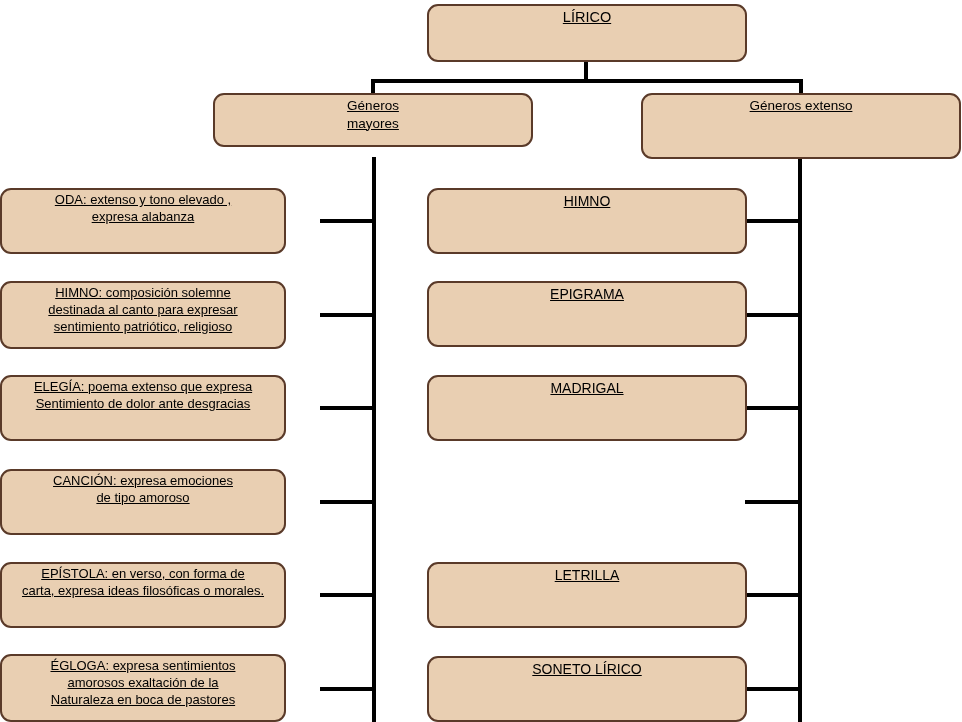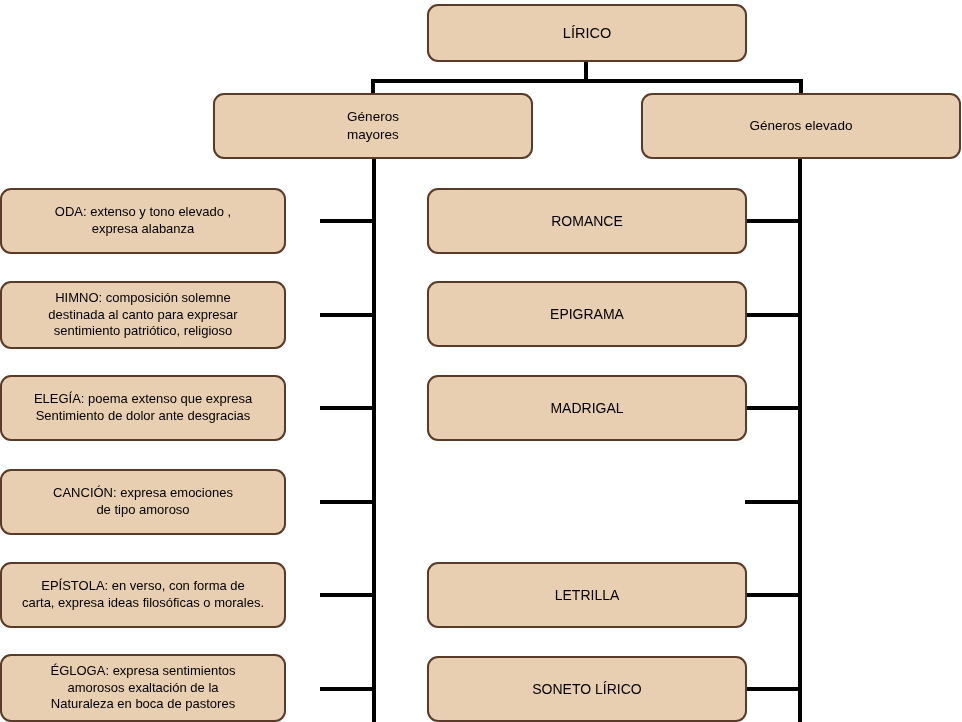--- a/index.html
+++ b/index.html
@@ -15,40 +15,41 @@
     overflow: hidden;
     font-family: "Liberation Sans", sans-serif;
   }
   .node {
     position: absolute;
     box-sizing: border-box;
     background: #e9cfb2;
     border: 2px solid #5a3a29;
     border-radius: 11px;
     display: flex;
-    align-items: center;
+    align-items: flex-start;
     justify-content: center;
     text-align: center;
     color: #000000;
     line-height: 1.30;
     z-index: 3;
     padding: 2px 6px;
+    text-decoration: underline;
   }
   .node .txt {
     display: block;
     white-space: pre-line;
   }
   
   #node-root {
     left: 427px;  top: 4px;  width: 320px;  height: 58px;
     font-size: 14.5px;
   }
   
   #node-mayores {
-    left: 213px;  top: 93px;  width: 320px;  height: 66px;
+    left: 213px;  top: 93px;  width: 320px;  height: 54px;
     font-size: 13.5px;
   }
   #node-menores {
     left: 641px;  top: 93px;  width: 320px;  height: 66px;
     font-size: 13.5px;
   }
   
   .col-left {
     left: 0px;  width: 286px;  height: 66px;
     font-size: 13px;
@@ -98,21 +99,21 @@
   <div class="node" id="node-root">
     <span class="txt">LÍRICO</span>
   </div>
 
   <div class="node" id="node-mayores">
     <span class="txt">Géneros
 mayores</span>
   </div>
 
   <div class="node" id="node-menores">
-    <span class="txt">Géneros elevado</span>
+    <span class="txt">Géneros extenso</span>
   </div>
 
   <div class="node col-left" style="top:188px;">
     <span class="txt">ODA: extenso y tono elevado ,
 expresa alabanza</span>
   </div>
   <div class="node col-left" style="top:281px; height:68px;">
     <span class="txt">HIMNO: composición solemne
 destinada al canto para expresar
 sentimiento patriótico, religioso</span>
@@ -129,21 +130,21 @@
     <span class="txt">EPÍSTOLA: en verso, con forma de
 carta, expresa ideas filosóficas o morales.</span>
   </div>
   <div class="node col-left" style="top:654px; height:68px;">
     <span class="txt">ÉGLOGA: expresa sentimientos
 amorosos exaltación de la
 Naturaleza en boca de pastores</span>
   </div>
 
   <div class="node col-right" style="top:188px;">
-    <span class="txt">ROMANCE</span>
+    <span class="txt">HIMNO</span>
   </div>
   <div class="node col-right" style="top:281px;">
     <span class="txt">EPIGRAMA</span>
   </div>
   <div class="node col-right" style="top:375px;">
     <span class="txt">MADRIGAL</span>
   </div>
   <div class="node col-right" style="top:562px;">
     <span class="txt">LETRILLA</span>
   </div>

